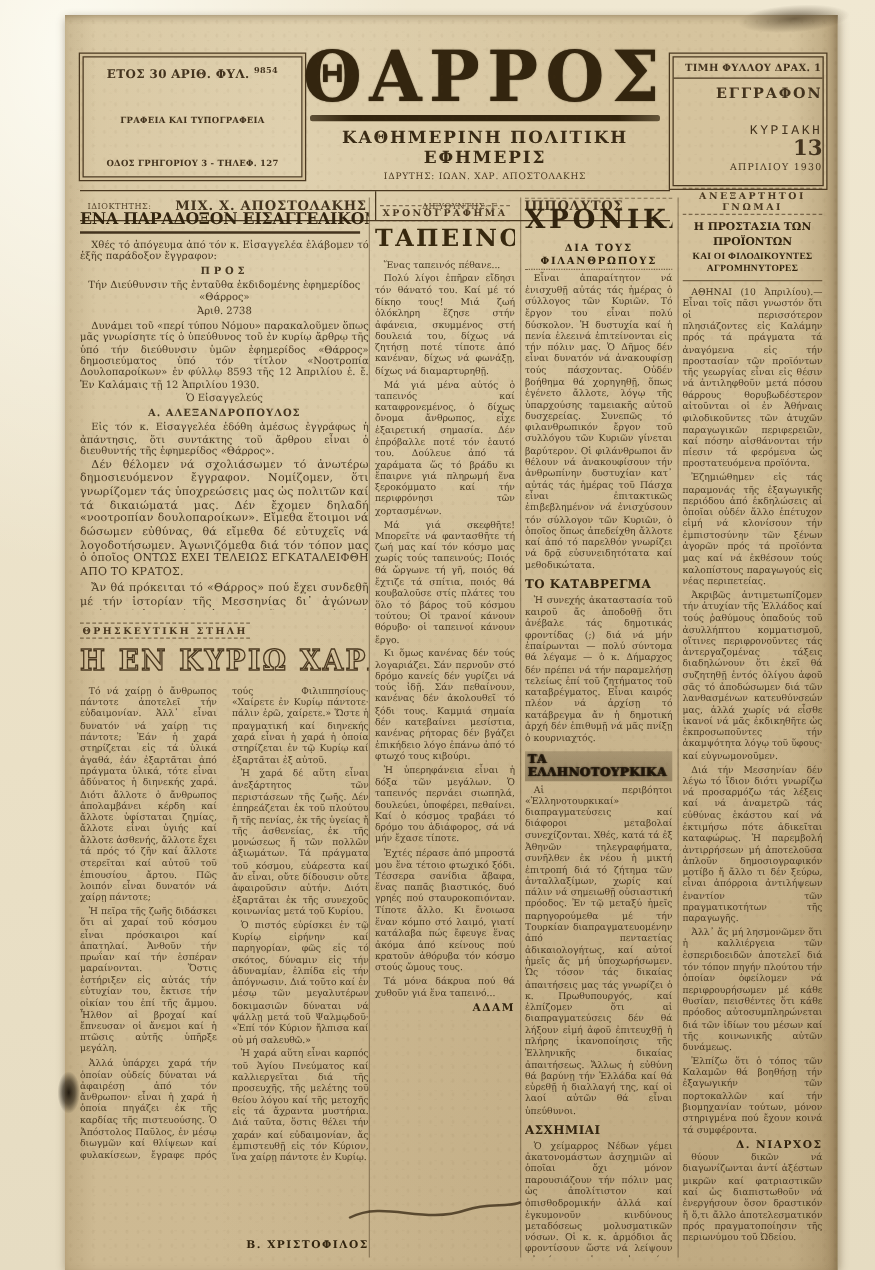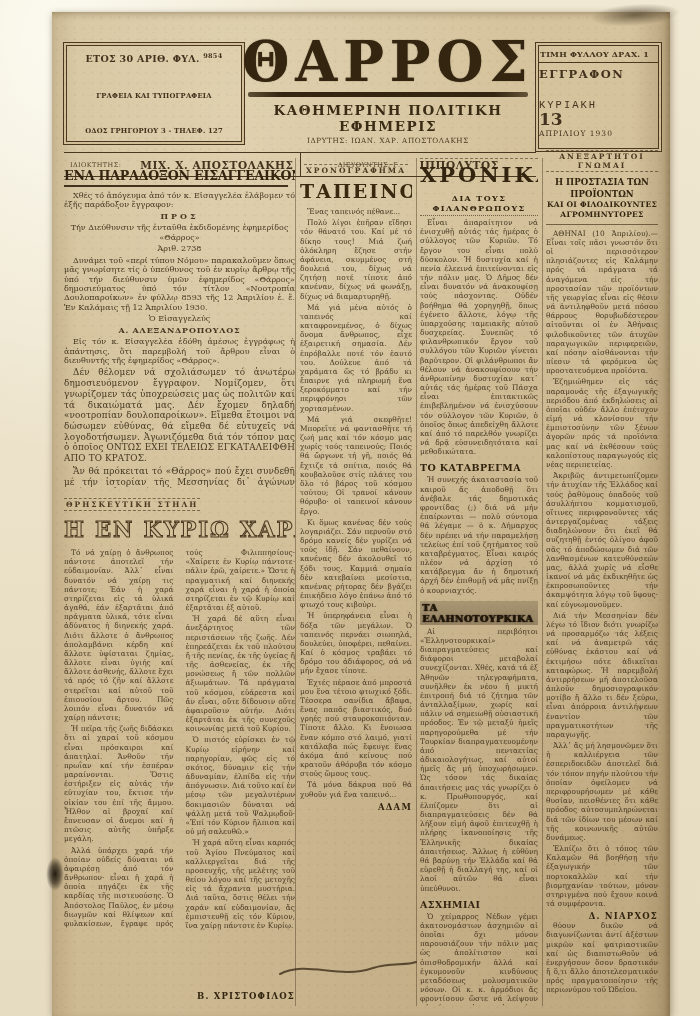--- a/index.html
+++ b/index.html
@@ -31,21 +31,21 @@
   .office{font-size:6.8px;font-weight:700;letter-spacing:.2px;}
   .mast-center{position:absolute;left:190px;top:22px;width:292px;text-align:center;}
   .paper-title{font-size:54px;line-height:1;font-weight:700;letter-spacing:6px;color:#33250f;
     text-shadow:0 0 1px rgba(40,28,10,.8);transform:scaleY(1.04);margin:0;}
   .title-bar{height:5px;background:linear-gradient(90deg,rgba(51,37,15,.75),#33250f 12%,#33250f 88%,rgba(51,37,15,.7));
     margin:4px 6px 5px;border-radius:2px;}
   .paper-subtitle{font-size:13.5px;font-weight:700;letter-spacing:1.5px;color:#3a2b15;margin:0;}
   .paper-founder{font-size:7.2px;letter-spacing:.6px;margin-top:2px;color:#4a3820;}
   .mast-right{position:absolute;left:486px;top:33px;width:121px;height:104px;
     border:1.5px solid #4a3820;box-shadow:0 0 0 2px #d2bf98,0 0 0 3px #4a3820;
-    text-align:left;box-sizing:border-box;}
+    text-align:right;box-sizing:border-box;}
   .price{font-size:8px;font-weight:700;border-bottom:1px solid #4a3820;padding:3px 1px;letter-spacing:.2px;}
   .city{font-size:11.5px;font-weight:700;letter-spacing:1.5px;margin-top:4px;}
   .weekday{font-size:10.5px;letter-spacing:2px;margin-top:18px;font-family:Liberation Mono, monospace;}
   .day{font-size:17px;font-weight:700;line-height:1.05;}
   .monthyear{font-size:7.5px;letter-spacing:1px;}
   .owner-row{position:absolute;left:12px;top:140px;width:472px;height:23px;
     border-top:1.5px solid #4a3820;border-bottom:1.5px solid #4a3820;display:flex;}
   .owner-cell{flex:1;display:flex;align-items:center;justify-content:center;gap:19px;}
   .owner-cell + .owner-cell{border-left:1.5px solid #4a3820;}
   .owner-label{font-size:6.5px;letter-spacing:.4px;color:#54422a;}
@@ -77,21 +77,21 @@
   .col-chronicles{left:368px;top:146px;width:118px;height:848px;}
   .chronicles-title{font-size:21px;font-weight:700;letter-spacing:3px;text-align:center;margin:0 0 5px;color:#32240f;
     border-top:1px dashed rgba(74,56,32,.6);padding-top:3px;}
   .chron-head{font-size:9.5px;font-weight:700;margin:6px 0 2px;letter-spacing:.4px;color:#32240f;}
   .chron-head.spaced{text-align:center;font-size:8px;letter-spacing:1.4px;border-bottom:1px dotted rgba(74,56,32,.7);padding-bottom:2px;}
   .chron-head.smudged{color:#20160a;background:linear-gradient(rgba(52,38,18,.22),rgba(52,38,18,.34));
     text-shadow:0 0 1.6px rgba(30,20,8,.95),1px 0 0 rgba(30,20,8,.8);padding:1px 2px;}
   .col-opinion{left:494px;top:138px;width:112px;height:856px;}
   .opinion-head{font-size:8.6px;font-weight:700;line-height:1.35;text-align:center;margin:5px 0 4px;color:#32240f;
     border-bottom:1px solid rgba(74,56,32,.7);padding-bottom:3px;}
-  .opinion-head .l2{font-size:7.6px;display:block;letter-spacing:.2px;}
+  .opinion-head .l2{font-size:7.6px;display:block;letter-spacing:.2px;font-family:Liberation Serif, serif;}
   
   .stain-blot{position:absolute;left:-6px;top:845px;width:18px;height:34px;border-radius:50%;
     background:radial-gradient(closest-side,rgba(18,12,4,.9),rgba(18,12,4,.55) 55%,rgba(18,12,4,0));}
   .corner-smudge{position:absolute;right:-10px;top:-8px;width:90px;height:22px;
     background:radial-gradient(closest-side,rgba(45,32,14,.55),rgba(45,32,14,0));transform:rotate(-4deg);}
   .swoosh{position:absolute;left:226px;top:944px;width:140px;height:26px;}
 </style>
 </head>
 <body>
 
@@ -140,21 +140,21 @@
     <div class="col col-lead">
       <h2 class="lead-head">ΕΝΑ ΠΑΡΑΔΟΞΟΝ ΕΙΣΑΓΓΕΛΙΚΟΝ ΕΓΓΡΑΦΟΝ</h2>
       <div class="smallbody-lead">
           <p class="para">Χθές τό ἀπόγευμα ἀπό τόν κ. Εἰσαγγελέα ἐλάβομεν τό ἑξῆς παράδοξον ἔγγραφον:</p>
           <p class="para center">ΠΡΟΣ</p>
           <p class="para centerplain">Τήν Διεύθυνσιν τῆς ἐνταῦθα ἐκδιδομένης ἐφημερίδος «Θάρρος»</p>
           <p class="para centerplain">Ἀριθ. 2738</p>
           <p class="para">Δυνάμει τοῦ «περί τύπου Νόμου» παρακαλοῦμεν ὅπως μᾶς γνωρίσητε τίς ὁ ὑπεύθυνος τοῦ ἐν κυρίῳ ἄρθρῳ τῆς ὑπό τήν διεύθυνσιν ὑμῶν ἐφημερίδος «Θάρρος» δημοσιεύματος ὑπό τόν τίτλον «Νοοτροπία Δουλοπαροίκων» ἐν φύλλῳ 8593 τῆς 12 Ἀπριλίου ἐ. ἔ. Ἐν Καλάμαις τῇ 12 Ἀπριλίου 1930.</p>
           <p class="para centerplain">Ὁ Εἰσαγγελεύς</p>
           <p class="para centerbold">Α. ΑΛΕΞΑΝΔΡΟΠΟΥΛΟΣ</p>
-          <p class="para">Εἰς τόν κ. Εἰσαγγελέα ἐδόθη ἀμέσως ἐγγράφως ἡ ἀπάντησις, ὅτι παρεμβολή τοῦ ἄρθρου εἶναι ὁ διευθυντής τῆς ἐφημερίδος «Θάρρος».</p>
+          <p class="para">Εἰς τόν κ. Εἰσαγγελέα ἐδόθη ἀμέσως ἐγγράφως ἡ ἀπάντησις, ὅτι συντάκτης τοῦ ἄρθρου εἶναι ὁ διευθυντής τῆς ἐφημερίδος «Θάρρος».</p>
           <p class="para emph">Δέν θέλομεν νά σχολιάσωμεν τό ἀνωτέρω δημοσιευόμενον ἔγγραφον. Νομίζομεν, ὅτι γνωρίζομεν τάς ὑποχρεώσεις μας ὡς πολιτῶν καί τά δικαιώματά μας. Δέν ἔχομεν δηλαδή «νοοτροπίαν δουλοπαροίκων». Εἴμεθα ἕτοιμοι νά δώσωμεν εὐθύνας, θά εἴμεθα δέ εὐτυχεῖς νά λογοδοτήσωμεν. Ἀγωνιζόμεθα διά τόν τόπον μας ὁ ὁποῖος ΟΝΤΩΣ ΕΧΕΙ ΤΕΛΕΙΩΣ ΕΓΚΑΤΑΛΕΙΦΘΗ ΑΠΟ ΤΟ ΚΡΑΤΟΣ.</p>
           <p class="para emph">Ἄν θά πρόκειται τό «Θάρρος» πού ἔχει συνδεθῆ μέ τήν ἱστορίαν τῆς Μεσσηνίας δι᾽ ἀγώνων τιμίων 72 ἐτῶν χάριν ἀκριβῶς τῆς Μεσσηνίας νά διωχθῇ ἐν τῷ προσώπῳ τοῦ ὑπευθύνου διευθυντοῦ του ἐν ἡμέραις ὄχι στρατοκρατίας ἀλλά λεγομένου ἔστω κοινοβουλευτισμοῦ, αὐτό θά ἀποτελέσῃ τίτλον τιμῆς διά τήν ἐφημερίδα. Ὁπωσδήποτε τά ἀνωτέρω ἐδημοσιεύσαμεν διά τήν κοινήν γνώμην, τό ὑπέρτατον δι᾽ ἡμᾶς δικαστήριον.</p>
         </div>
     </div>
 
     <div class="sec-religious">
       <span class="kicker">ΘΡΗΣΚΕΥΤΙΚΗ ΣΤΗΛΗ</span>
       <div class="outline-head">Η ΕΝ ΚΥΡΙΩ ΧΑΡΑ</div>
       <div class="rel-cols">
           <p class="para">Τό νά χαίρῃ ὁ ἄνθρωπος πάντοτε ἀποτελεῖ τήν εὐδαιμονίαν. Ἀλλ᾽ εἶναι δυνατόν νά χαίρῃ τις πάντοτε; Ἐάν ἡ χαρά στηρίζεται εἰς τά ὑλικά ἀγαθά, ἐάν ἐξαρτᾶται ἀπό πράγματα ὑλικά, τότε εἶναι ἀδύνατος ἡ διηνεκής χαρά. Διότι ἄλλοτε ὁ ἄνθρωπος ἀπολαμβάνει κέρδη καί ἄλλοτε ὑφίσταται ζημίας, ἄλλοτε εἶναι ὑγιής καί ἄλλοτε ἀσθενής, ἄλλοτε ἔχει τά πρός τό ζῆν καί ἄλλοτε στερεῖται καί αὐτοῦ τοῦ ἐπιουσίου ἄρτου. Πῶς λοιπόν εἶναι δυνατόν νά χαίρῃ πάντοτε;</p>

